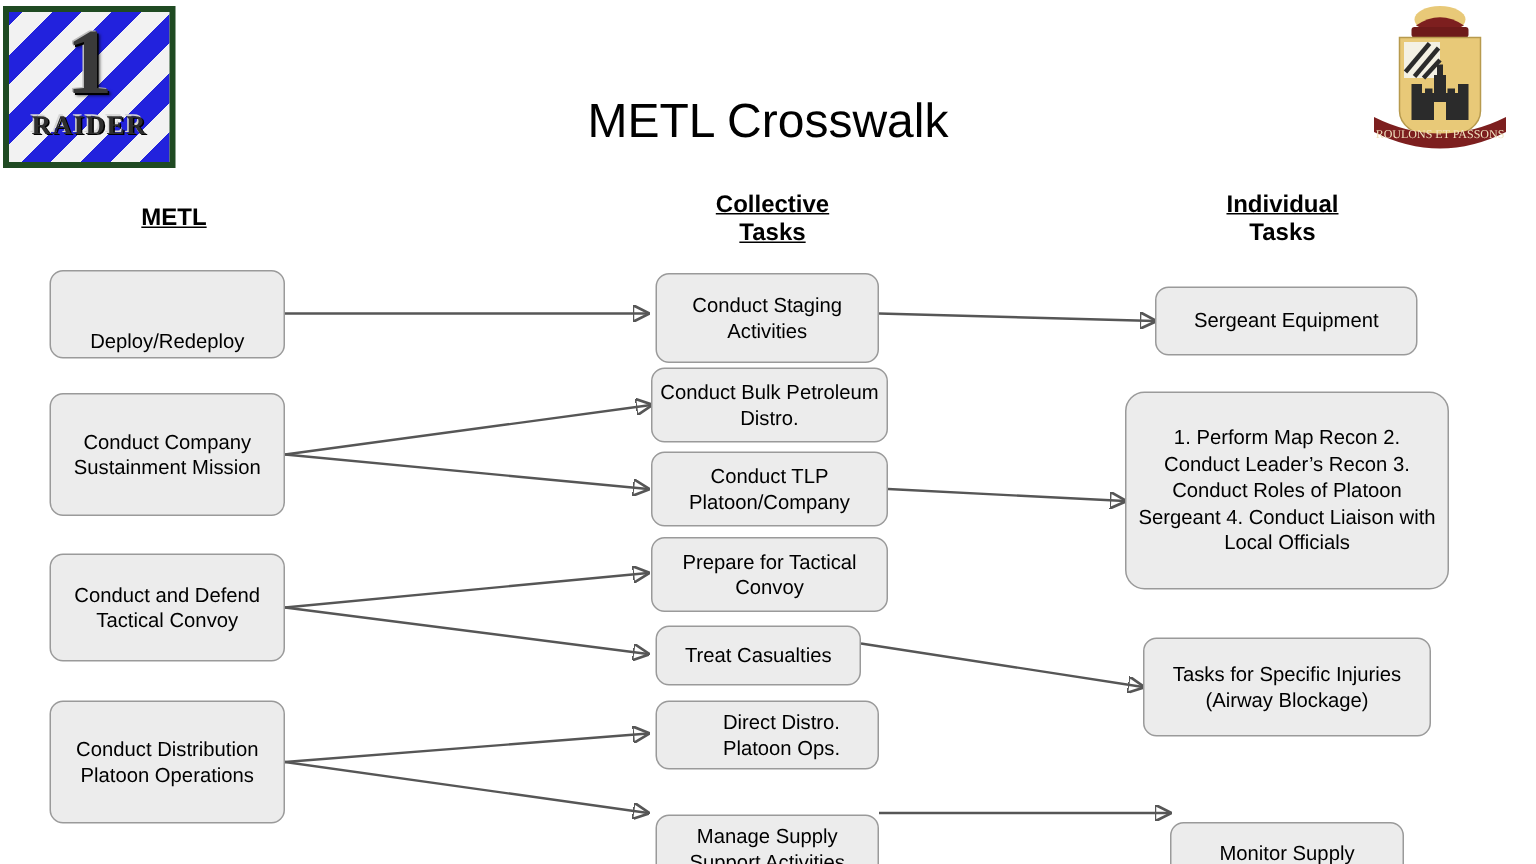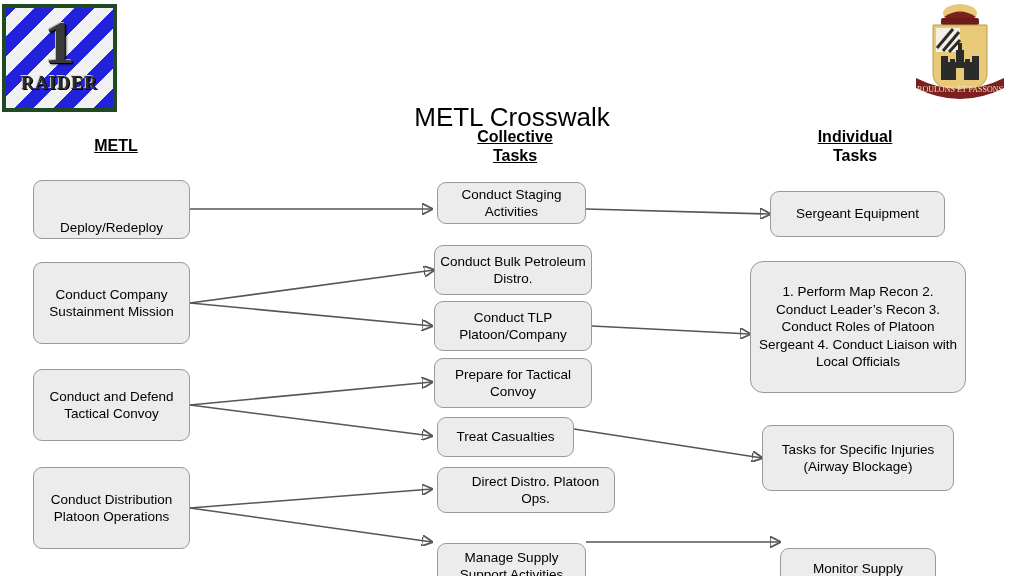--- a/index.html
+++ b/index.html
@@ -78,24 +78,23 @@
     height: 100px;
   }
 
   
   .title {
     position: absolute;
     left: 0;
     right: 0;
     top: 60px;
     text-align: center;
-    font-size: 26px;
+    font-size: 32px;
     line-height: 40px;
     color: #000;
-    margin-top: 37px;
   }
   .col-head {
     position: absolute;
     text-align: center;
     font-weight: bold;
     font-size: 16px;
     line-height: 19px;
     color: #000;
   }
   .col-head .u { text-decoration: underline; display: inline-block; }
@@ -218,36 +217,36 @@
   <div class="node" style="left:33px;  top:262px; width:157px; height:82px;">
     <span>Conduct Company Sustainment Mission</span>
   </div>
   <div class="node" style="left:33px;  top:369px; width:157px; height:72px;">
     <span>Conduct and Defend Tactical Convoy</span>
   </div>
   <div class="node" style="left:33px;  top:467px; width:157px; height:82px;">
     <span>Conduct Distribution Platoon Operations</span>
   </div>
 
-  <div class="node" style="left:437px; top:182px; width:149px; height:42px;">
+  <div class="node" style="left:437px; top:182px; width:149px; height:60px;">
     <span>Conduct Staging Activities</span>
   </div>
   <div class="node" style="left:434px; top:245px; width:158px; height:50px;">
     <span>Conduct Bulk Petroleum Distro.</span>
   </div>
   <div class="node" style="left:434px; top:301px; width:158px; height:50px;">
     <span>Conduct TLP Platoon/Company</span>
   </div>
   <div class="node" style="left:434px; top:358px; width:158px; height:50px;">
     <span>Prepare for Tactical Convoy</span>
   </div>
   <div class="node" style="left:437px; top:417px; width:137px; height:40px;">
     <span>Treat Casualties</span>
   </div>
-  <div class="node" style="left:437px; top:467px; width:178px; height:46px;padding-left:24px;">
+  <div class="node" style="left:437px; top:467px; width:149px; height:46px;padding-left:24px;">
     <span>Direct Distro. Platoon Ops.</span>
   </div>
   <div class="node" style="left:437px; top:519px; width:149px; height:46px;margin-top:24px;">
     <span>Manage Supply Support Activities</span>
   </div>
 
   <div class="node" style="left:770px; top:191px; width:175px; height:46px;">
     <span>Sergeant Equipment</span>
   </div>
   <div class="node big" style="left:750px; top:261px; width:216px; height:132px;">

